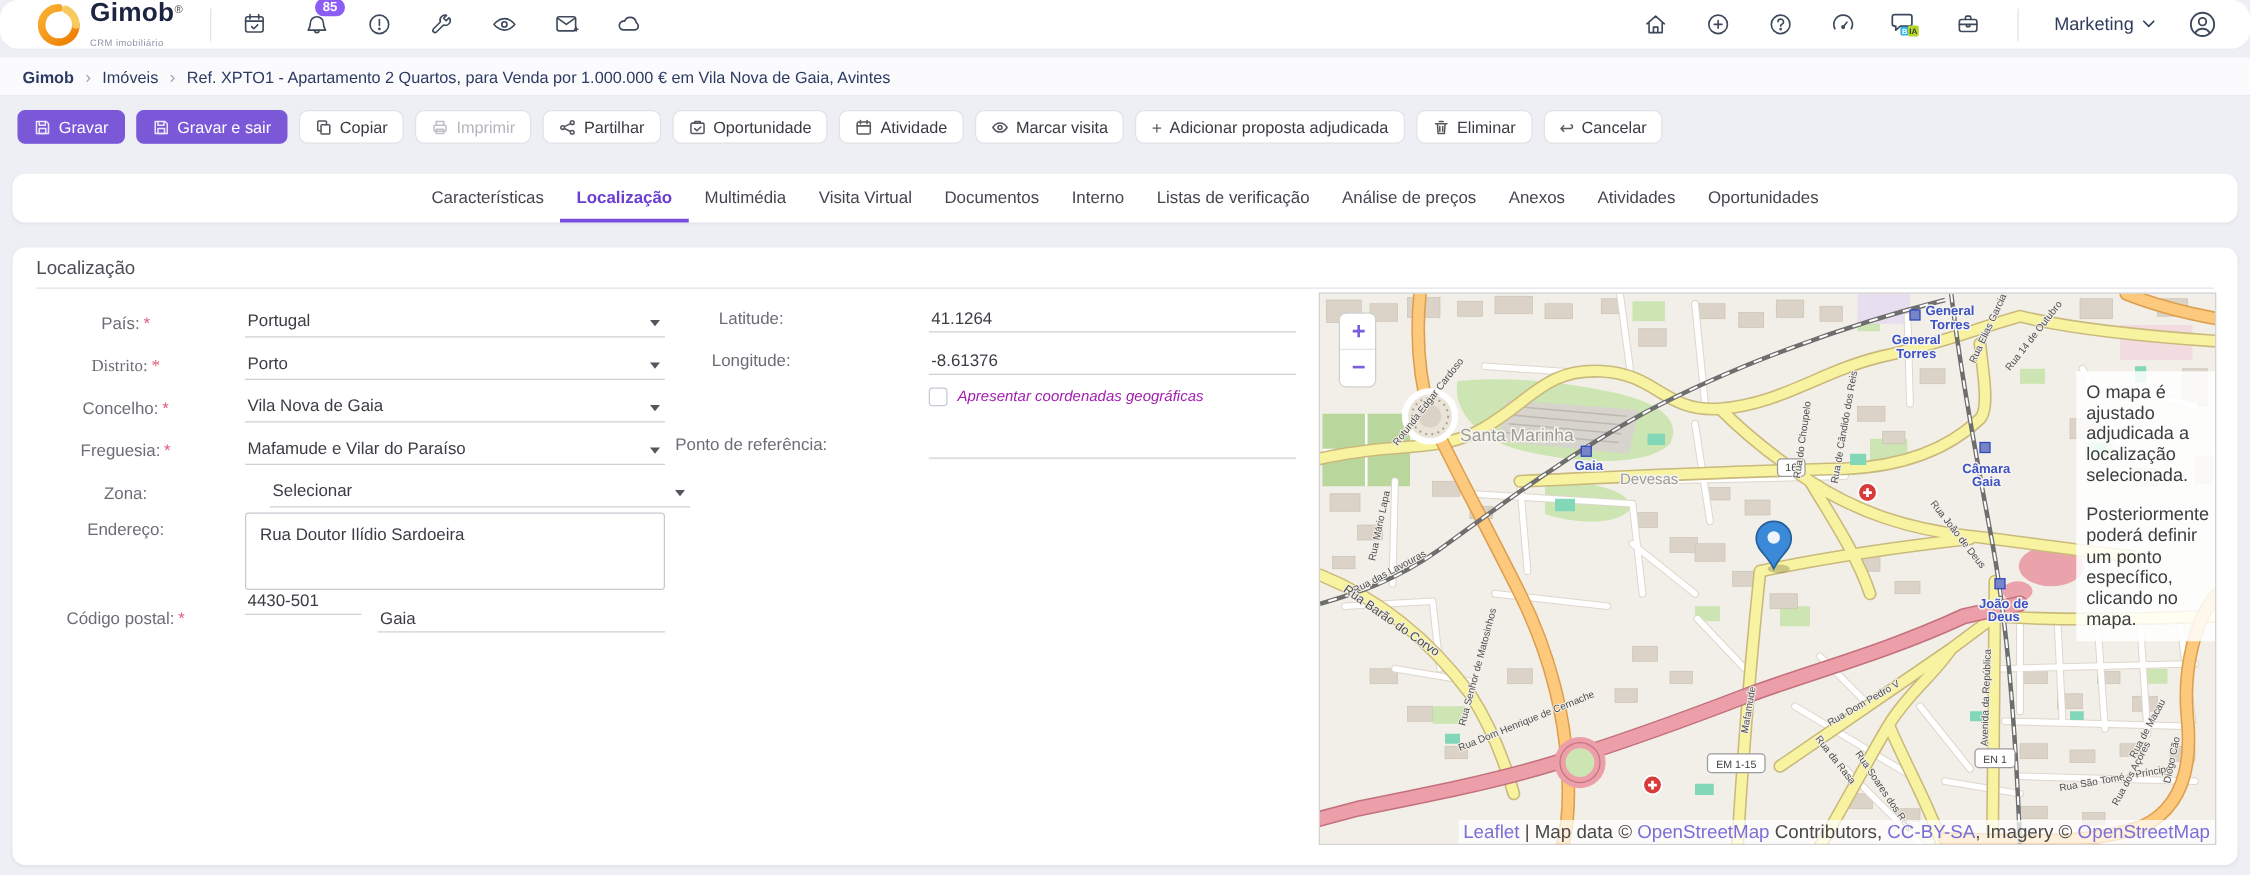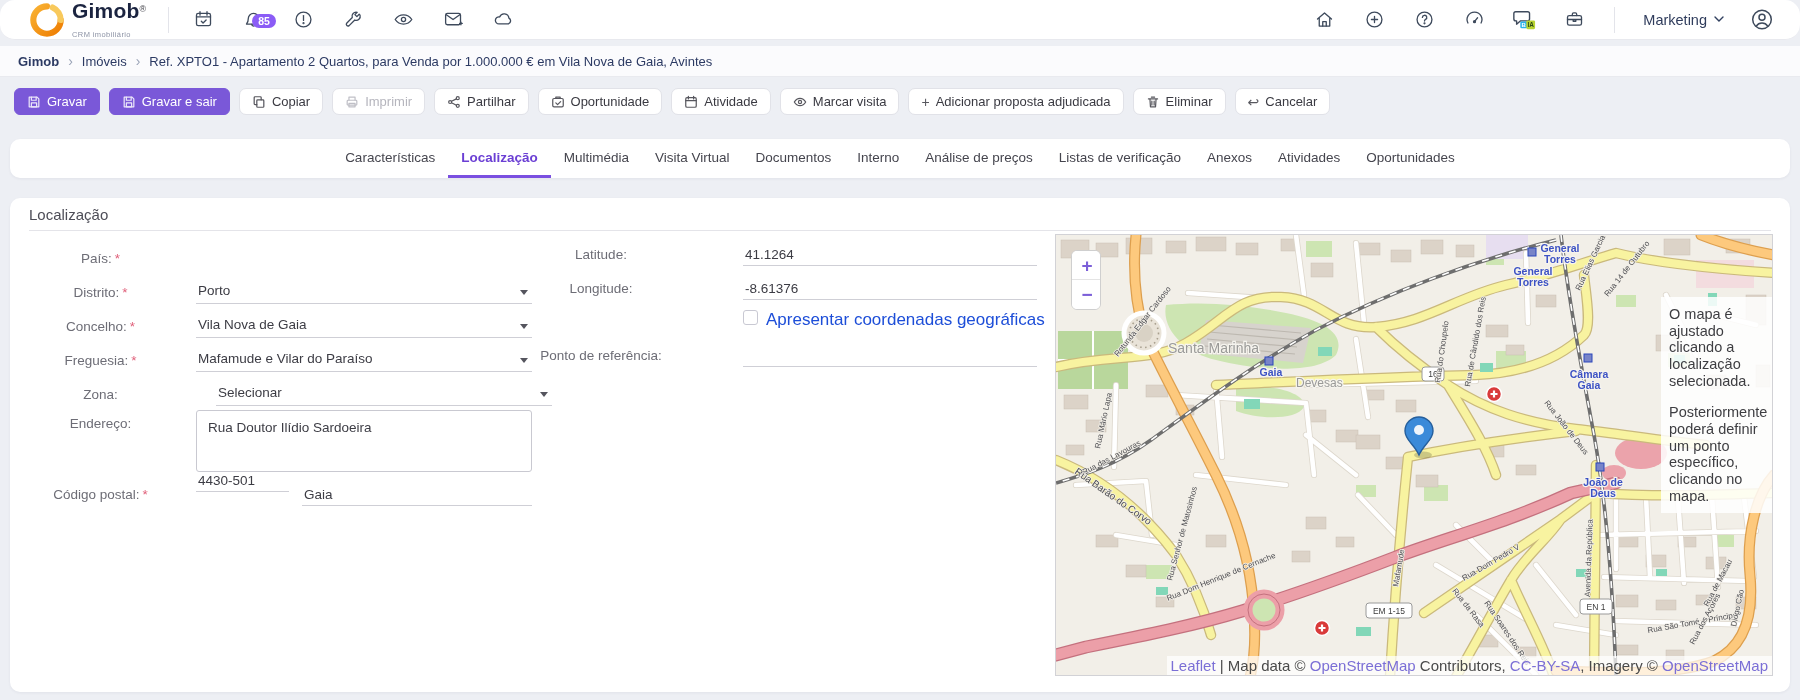--- a/index.html
+++ b/index.html
@@ -14,21 +14,21 @@
   .brand-txt { display:flex; flex-direction:column; line-height:1; }
   .brand-name { font-size:21px; font-weight:bold; color:#1b2440; letter-spacing:.2px; }
   .brand-reg { font-size:9px; vertical-align:super; }
   .brand-tag { font-size:7.5px; color:#8d93a5; letter-spacing:.4px; margin-top:10px; }
   .vdiv { width:1px; height:26px; background:#e3e4ea; margin:0 22px; }
   .hicons { display:flex; align-items:center; gap:26px; }
   .hic-wrap { position:relative; width:24px; height:24px; display:flex; align-items:center; justify-content:center; cursor:pointer; }
   svg.hic { width:21px; height:21px; stroke:#3e4a5c; stroke-width:1.5; fill:none;
             stroke-linecap:round; stroke-linejoin:round; }
   .badge { position:absolute; top:-9px; left:11px; background:#8b5cf6; color:#fff;
-    font-size:10.5px; font-weight:bold; padding:2px 6px; border-radius:9px; line-height:1;margin-top:15px; }
+    font-size:10.5px; font-weight:bold; padding:2px 6px; border-radius:9px; line-height:1; }
   .header-right { margin-left:auto; display:flex; align-items:center; gap:26px; padding-right:26px; }
   .user-menu { display:flex; align-items:center; gap:7px; font-size:14.5px; color:#2f3c5c; cursor:pointer; }
 
   
   .breadcrumb-bar { position:absolute; left:0; top:46px; width:1800px; height:31px;
     background:#fbfbfd; border-bottom:1px solid #e9eaef; display:flex; align-items:center;
     padding-left:18px; font-size:13px; color:#2c3a63; gap:9px; }
   .bc-root { font-weight:bold; cursor:pointer; }
   .bc-link { cursor:pointer; }
   .bc-sep { color:#9aa3b7; font-size:14px; }
@@ -66,21 +66,21 @@
     border-left:4.5px solid transparent; border-right:4.5px solid transparent; border-top:5.5px solid #55555e; }
   .uline-input { position:absolute; height:23px; border:none; border-bottom:1px solid #cfcfd6;
     background:transparent; font-size:13.5px; color:#3c3c44; outline:none; padding:0 2px;
     font-family:"Liberation Sans", sans-serif; }
   textarea.addr { position:absolute; left:186px; top:212px; width:336px; height:62px;
     border:1px solid #c9c9d1; border-radius:3px; resize:none; padding:9px 11px;
     font-size:13.5px; color:#3c3c44; font-family:"Liberation Sans", sans-serif; outline:none; }
   .cbx { position:absolute; left:733px; top:112px; width:15px; height:15px;
     appearance:none; -webkit-appearance:none; border:1.5px solid #c9c9d3; border-radius:3px;
     background:#fff; cursor:pointer; }
-  .cbx-label { position:absolute; left:756px; top:112px; font-size:17px; color:#1d4ed8; }
+  .cbx-label { position:absolute; left:756px; top:112px; font-size:12px; color:#a21caf;font-style:italic; }
 
   
   .map { position:absolute; left:1045px; top:36px; width:718px; height:442px;
     border:1px solid #d2d2d6; overflow:hidden; background:#f2efe8; cursor:pointer; }
   .map-zoom { position:absolute; left:15px; top:15px; width:30px; border:1px solid #cfcfcf;
     border-radius:6px; overflow:hidden; background:#fff; z-index:5; }
   .map-zoom button { display:block; width:30px; height:29px; background:#fff; border:none;
     font-size:19px; font-weight:bold; color:#7c5fd8; cursor:pointer; line-height:1; }
   .map-zoom button:first-child { border-bottom:1px solid #e4e4e4; }
   .map-overlay { position:absolute; right:0; top:62px; width:111px; z-index:4;
@@ -310,34 +310,35 @@
   </button>
 </div>
 
 <div class="tabbar">
   <div class="tab">Características</div>
   <div class="tab active">Localização</div>
   <div class="tab">Multimédia</div>
   <div class="tab">Visita Virtual</div>
   <div class="tab">Documentos</div>
   <div class="tab">Interno</div>
+  <div class="tab">Listas de verificação</div>
   <div class="tab">Análise de preços</div>
-  <div class="tab">Listas de verificação</div>
   <div class="tab">Anexos</div>
   <div class="tab">Atividades</div>
   <div class="tab">Oportunidades</div>
 </div>
 
 <div class="content-card">
   <div class="section-title">Localização</div>
   <div class="section-div"></div>
 
   <div class="f-label" style="left:0;width:181px;top:53px;"><span>País:</span><span class="req">*</span></div>
-
-  <div class="f-label" style="left:0;width:181px;top:87px;"><span>Distrito:</span><span class="req">*</span></div>
+  <div class="field select-field" style="left:186px;top:49px;width:336px;"><span>Portugal</span></div>
+
+  <div class="f-label" style="left:0;width:181px;top:87px;font-family:Liberation Serif, serif;"><span>Distrito:</span><span class="req">*</span></div>
   <div class="field select-field" style="left:186px;top:83px;width:336px;"><span>Porto</span></div>
 
   <div class="f-label" style="left:0;width:181px;top:121px;"><span>Concelho:</span><span class="req">*</span></div>
   <div class="field select-field" style="left:186px;top:117px;width:336px;"><span>Vila Nova de Gaia</span></div>
 
   <div class="f-label" style="left:0;width:181px;top:155px;"><span>Freguesia:</span><span class="req">*</span></div>
   <div class="field select-field" style="left:186px;top:151px;width:336px;"><span>Mafamude e Vilar do Paraíso</span></div>
 
   <div class="f-label" style="left:0;width:181px;top:189px;"><span>Zona:</span></div>
   <div class="field select-field" style="left:186px;top:185px;width:336px;margin-left:20px;"><span>Selecionar</span></div>
@@ -550,19 +551,19 @@
         <circle cx="363" cy="195" r="5" fill="#eef4fb"></circle>
       </g>
     </svg>
 
     <div class="map-zoom">
       <button>+</button>
       <button>−</button>
     </div>
 
     <div class="map-overlay">
-      <p>O mapa é ajustado clicando a localização selecionada.</p>
+      <p>O mapa é ajustado adjudicada a localização selecionada.</p>
       <p>Posteriormente poderá definir um ponto específico, clicando no mapa.</p>
     </div>
 
     <div class="map-attr"><span class="lnk">Leaflet</span><span> | Map data © </span><span class="lnk">OpenStreetMap</span><span> Contributors, </span><span class="lnk">CC-BY-SA</span><span>, Imagery © </span><span class="lnk">OpenStreetMap</span></div>
   </div>
 </div>
 
 </body></html>

